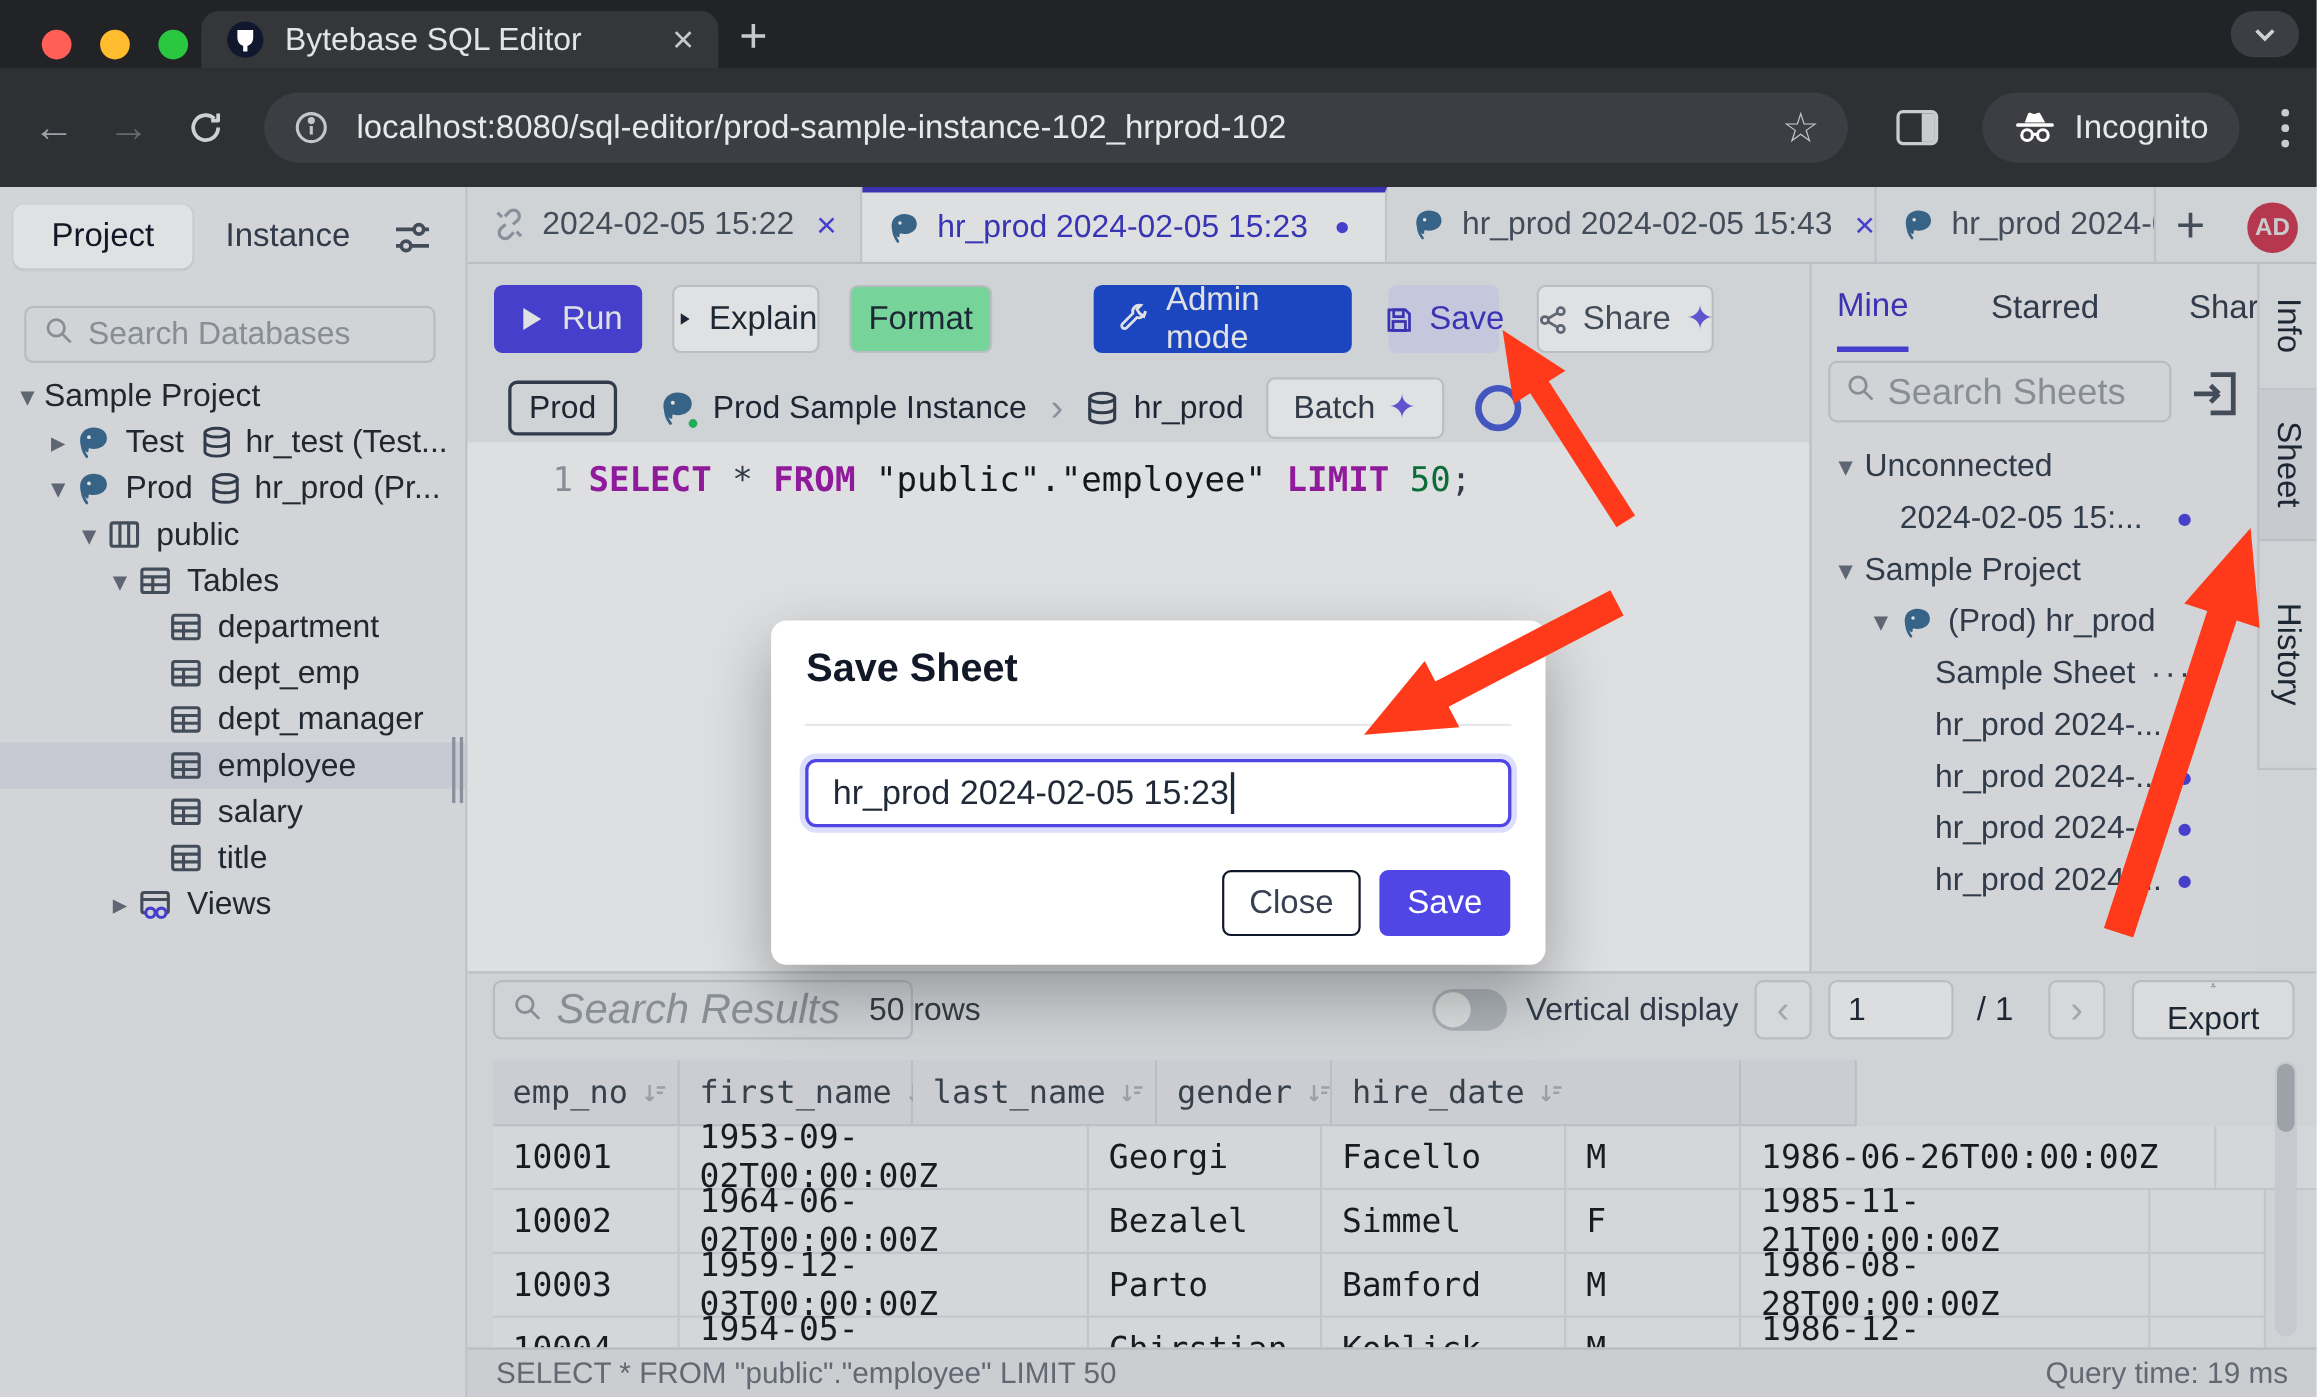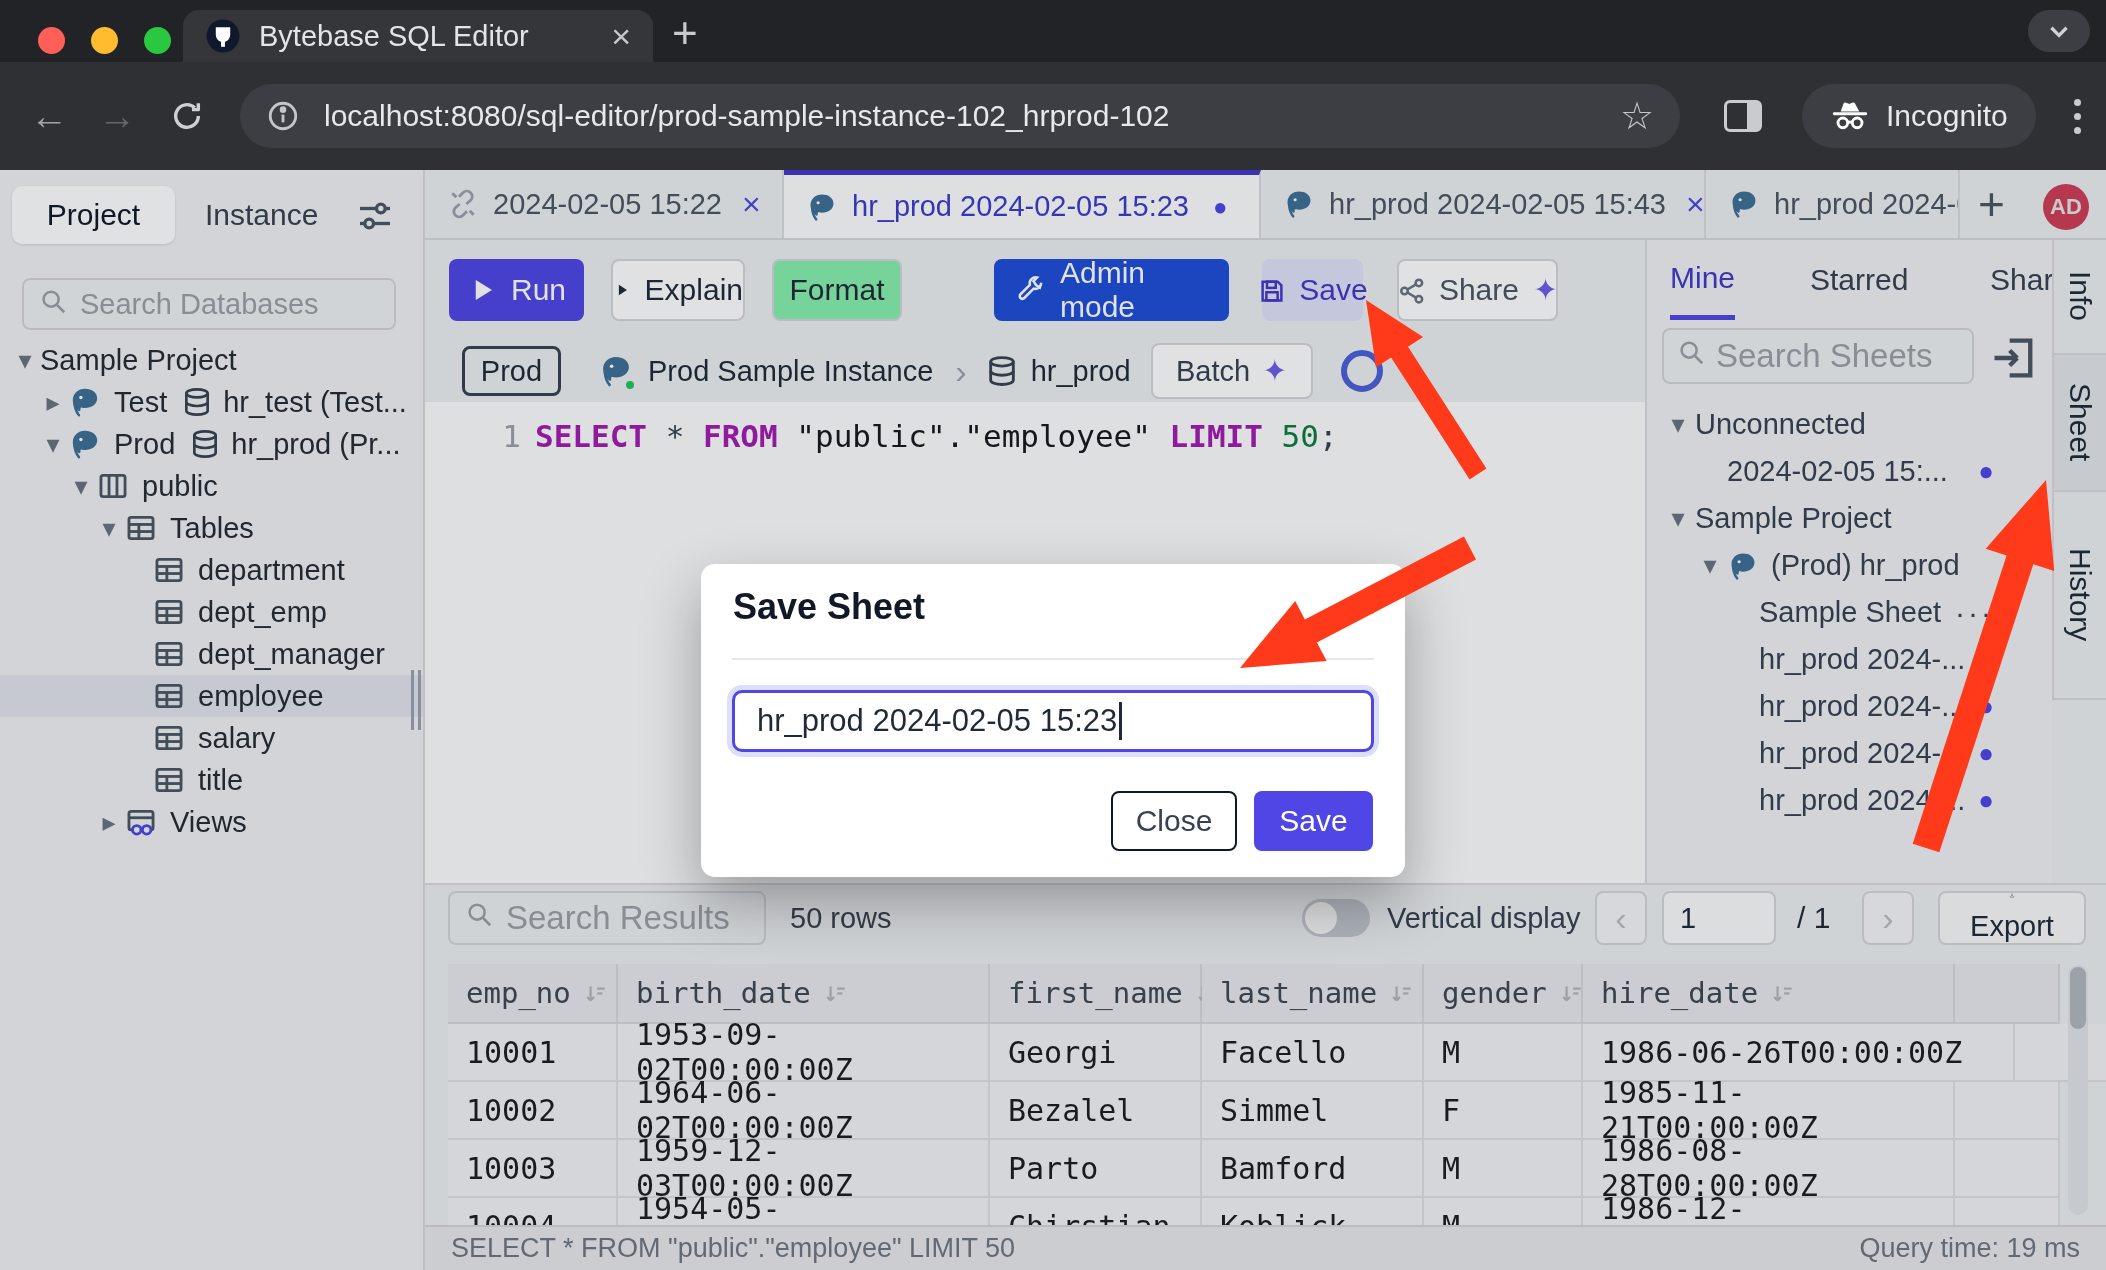--- a/index.html
+++ b/index.html
@@ -123,22 +123,22 @@
 
   
   .strip { position:absolute; left:2052px; top:70px; width:54px; }
   .stab { border-left:2px solid #d8dade; border-bottom:2px solid #d8dade; display:flex; align-items:center; justify-content:center; }
   .stab span { writing-mode:vertical-rl; font-size:30px; color:#1f2937; }
   .stab.active { background:#e3e5ea; }
 
   
   .results { position:absolute; left:425px; top:713px; width:1681px; height:342px; background:#edeff2; border-top:2px solid #d8dade; overflow:hidden; }
   .rs-bar { position:absolute; top:0; left:0; width:100%; height:66px; }
-  .rs-search { position:absolute; left:23px; top:6px; width:318px; height:54px; border:2px solid #d2d5da; border-radius:8px;
-               display:flex; align-items:center; padding:0 14px; gap:12px; color:#9aa0a6; font-size:33px; }
+  .rs-search { position:absolute; left:23px; top:6px; width:382px; height:54px; border:2px solid #d2d5da; border-radius:8px;
+               display:flex; align-items:center; padding:0 14px; gap:12px; color:#9aa0a6; font-size:38px;font-style:italic; }
   .rowcount { position:absolute; left:365px; top:6px; height:54px; display:flex; align-items:center; font-size:29px; color:#3c434d; }
   .toggle { position:absolute; left:877px; top:14px; width:68px; height:38px; border-radius:19px; background:#c4c8cf; }
   .toggle i { position:absolute; left:3px; top:3px; width:32px; height:32px; border-radius:50%; background:#fafafa; }
   .vlabel { position:absolute; left:962px; top:6px; height:54px; display:flex; align-items:center; font-size:29px; color:#374151; }
   .pgbtn { position:absolute; top:6px; width:52px; height:54px; border:2px solid #d3d5da; border-radius:8px; background:#f4f5f7;
            display:flex; align-items:center; justify-content:center; color:#b9bcc2; font-size:34px; }
   .pginput { position:absolute; left:1237px; top:6px; width:114px; height:54px; border:2px solid #d3d5da; border-radius:8px;
              background:#fbfbfc; font-size:29px; color:#1f2937; display:flex; align-items:center; padding-left:16px; }
   .pgtotal { position:absolute; left:1372px; top:6px; height:54px; display:flex; align-items:center; font-size:30px; color:#1f2937; }
   .btn-export { position:absolute; left:1513px; top:6px; width:148px; height:54px; background:#f8f9fa; border:2px solid #d3d5da;
@@ -618,28 +618,20 @@
             <path d="M12 3v10M12 13l-4-4M12 13l4-4"></path>
             <path d="M4 16v4h16v-4"></path>
           </svg>
         <span>Export</span>
       </div>
     </div>
     <div class="rtable" id="result-table">
         <div class="hrow">
           <div class="hcell" style="width: 170px;">
             <span>emp_no</span>
-            <span style="width: 26px; height: 26px; color: rgb(176, 180, 186);"><svg viewBox="0 0 24 24" fill="none" stroke="currentColor" stroke-width="2">
-                <path d="M7 5v13M7 18l-3.2-3.2M7 18l3.2-3.2"></path>
-                <line x1="13" y1="7" x2="20" y2="7"></line>
-                <line x1="13" y1="11.5" x2="18" y2="11.5"></line>
-              </svg></span>
-          </div>
-          <div class="hcell" style="width: 372px;">
-            <span>birth_date</span>
             <span style="width: 26px; height: 26px; color: rgb(176, 180, 186);"><svg viewBox="0 0 24 24" fill="none" stroke="currentColor" stroke-width="2">
                 <path d="M7 5v13M7 18l-3.2-3.2M7 18l3.2-3.2"></path>
                 <line x1="13" y1="7" x2="20" y2="7"></line>
                 <line x1="13" y1="11.5" x2="18" y2="11.5"></line>
               </svg></span>
           </div>
           <div class="hcell" style="width: 212px;">
             <span>first_name</span>
             <span style="width: 26px; height: 26px; color: rgb(176, 180, 186);"><svg viewBox="0 0 24 24" fill="none" stroke="currentColor" stroke-width="2">
                 <path d="M7 5v13M7 18l-3.2-3.2M7 18l3.2-3.2"></path>

